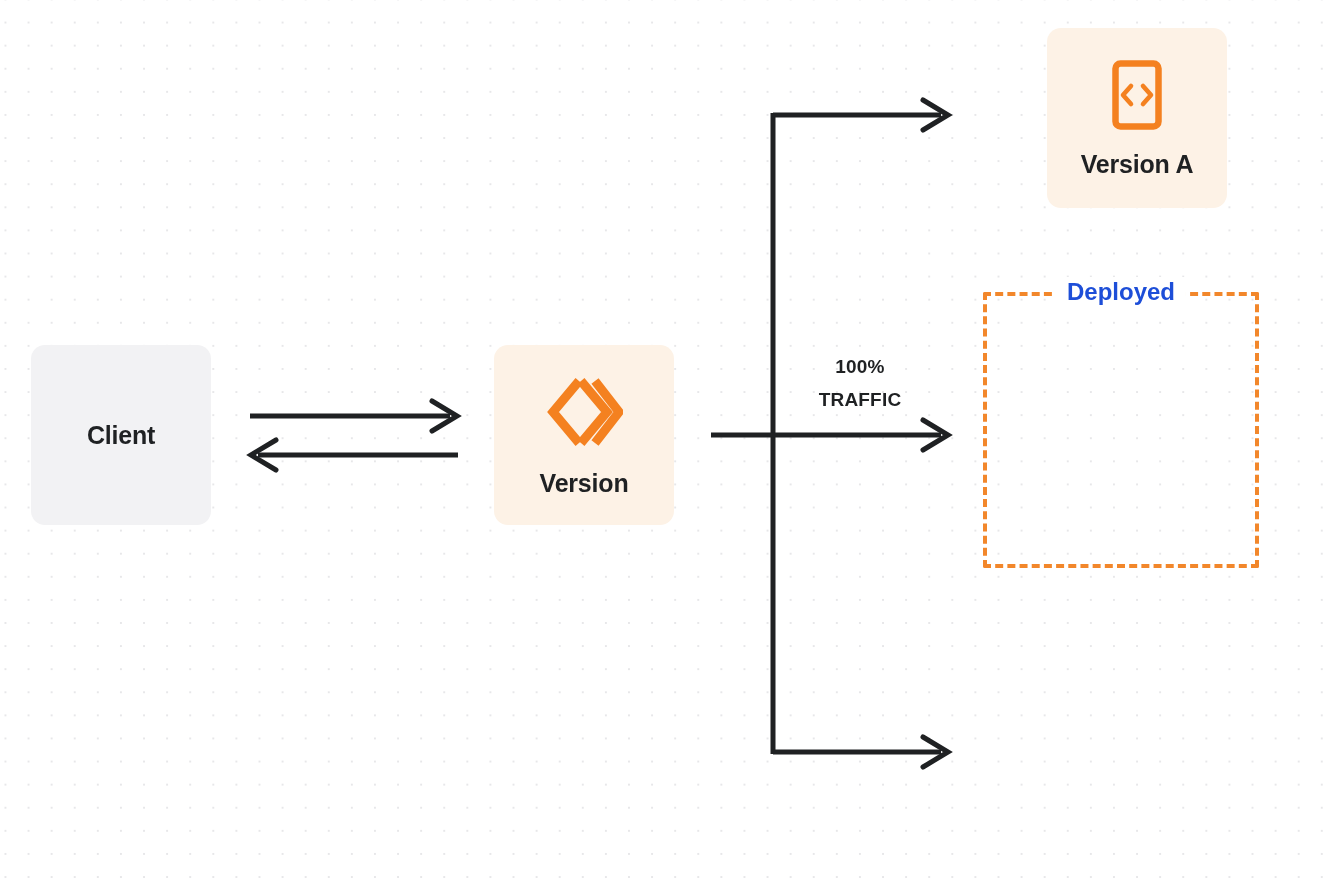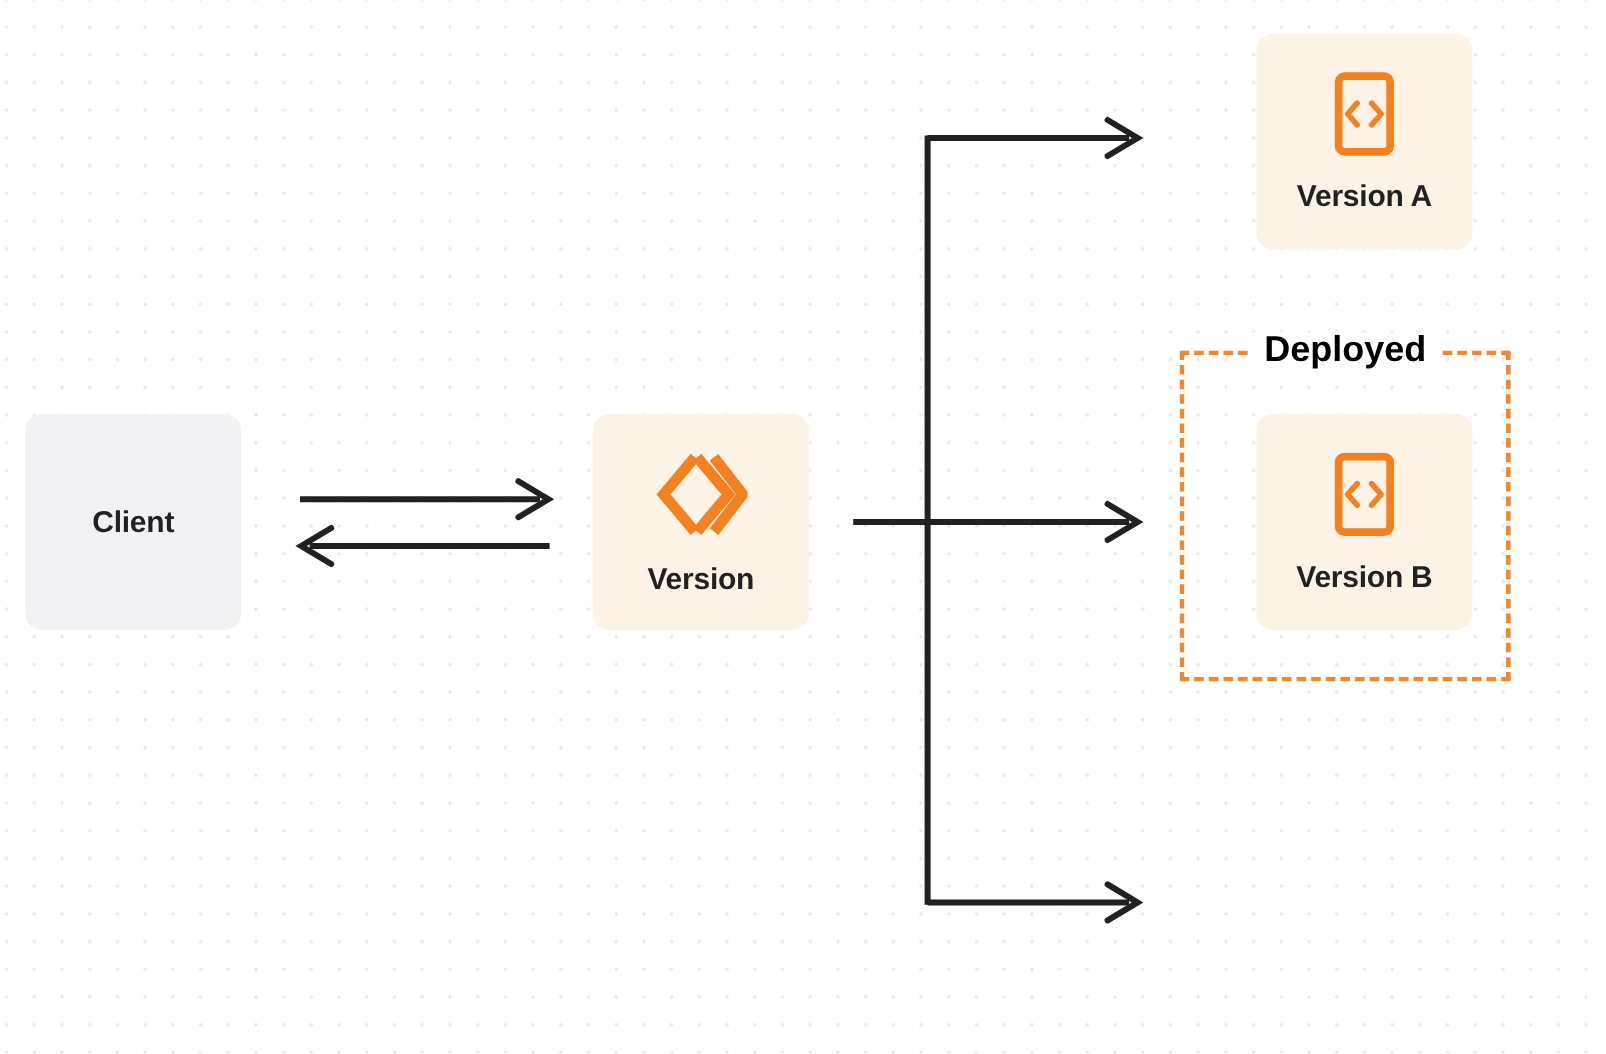--- a/index.html
+++ b/index.html
@@ -35,21 +35,21 @@
     color:#1f2123;
     letter-spacing:-0.2px;
     line-height:1;
   }
   .node .node-icon {
     display:block;
     line-height:0;
   }
 
   .node-client {
-    left:21px; top:345px;
+    left:31px; top:345px;
     background:#f2f2f4;
   }
   .node-worker {
     left:494px; top:345px;
     background:#fdf2e6;
   }
   .node-worker .node-icon { margin-bottom:22px; }
   .node-version {
     left:1031px;
     background:#fdf2e6;
@@ -72,23 +72,23 @@
     border:4px dashed #f2872b;
     border-radius:2px;
   }
   .deployed-group .deployed-label {
     position:absolute;
     top:-15px;
     left:50%;
     transform:translateX(-50%);
     background:#ffffff;
     padding:0 11px;
-    font-size:30px;
+    font-size:24px;
     font-weight:bold;
-    color:#000000;
+    color:#1d4ed8;
     line-height:30px;
     white-space:nowrap;
   }
 
   
   #connectors {
     position:absolute;
     left:0; top:0;
     width:1338px; height:878px;
     pointer-events:none;
@@ -135,20 +135,24 @@
       <line x1="773" y1="115" x2="941" y2="115" stroke="#1f2123" stroke-width="5" stroke-linecap="butt"></line>
       <polyline points="923,100 948,115 923,130" fill="none" stroke="#1f2123" stroke-width="5" stroke-linecap="round" stroke-linejoin="miter"></polyline>
     </g>
 
     <g>
       <line x1="773" y1="752" x2="941" y2="752" stroke="#1f2123" stroke-width="5" stroke-linecap="butt"></line>
       <polyline points="923,737 948,752 923,767" fill="none" stroke="#1f2123" stroke-width="5" stroke-linecap="round" stroke-linejoin="miter"></polyline>
     </g>
   </svg>
 
+  <div class="traffic-label">
+    <div>100%</div>
+    <div>TRAFFIC</div>
+  </div>
 
   <div class="node node-client">
     <span class="node-label">Client</span>
   </div>
 
   <div class="node node-worker">
     <span class="node-icon">
       <svg width="78" height="74" viewBox="0 0 78 74" fill="none">
 
         <polyline points="34,6 8,37 34,68" stroke="#f48120" stroke-width="9" stroke-linecap="butt" stroke-linejoin="miter" fill="none"></polyline>
@@ -170,25 +174,15 @@
     <span class="node-icon">
       <svg width="50" height="70" viewBox="0 0 50 70" fill="none">
         <rect x="3.5" y="3.5" width="43" height="63" rx="5" ry="5" stroke="#f48120" stroke-width="6.5" fill="none"></rect>
         <polyline points="19,26 11,35 19,44" stroke="#f48120" stroke-width="4.6" stroke-linecap="round" stroke-linejoin="round" fill="none"></polyline>
         <polyline points="31,26 39,35 31,44" stroke="#f48120" stroke-width="4.6" stroke-linecap="round" stroke-linejoin="round" fill="none"></polyline>
       </svg>
     </span>
     <span class="node-label">Version A</span>
   </div>
 
-  <div class="node node-version" id="node-version-b">
-    <span class="node-icon">
-      <svg width="50" height="70" viewBox="0 0 50 70" fill="none">
-        <rect x="3.5" y="3.5" width="43" height="63" rx="5" ry="5" stroke="#f48120" stroke-width="6.5" fill="none"></rect>
-        <polyline points="19,26 11,35 19,44" stroke="#f48120" stroke-width="4.6" stroke-linecap="round" stroke-linejoin="round" fill="none"></polyline>
-        <polyline points="31,26 39,35 31,44" stroke="#f48120" stroke-width="4.6" stroke-linecap="round" stroke-linejoin="round" fill="none"></polyline>
-      </svg>
-    </span>
-    <span class="node-label">Version B</span>
-  </div>
 
 
 </div>
 
 </body></html>

